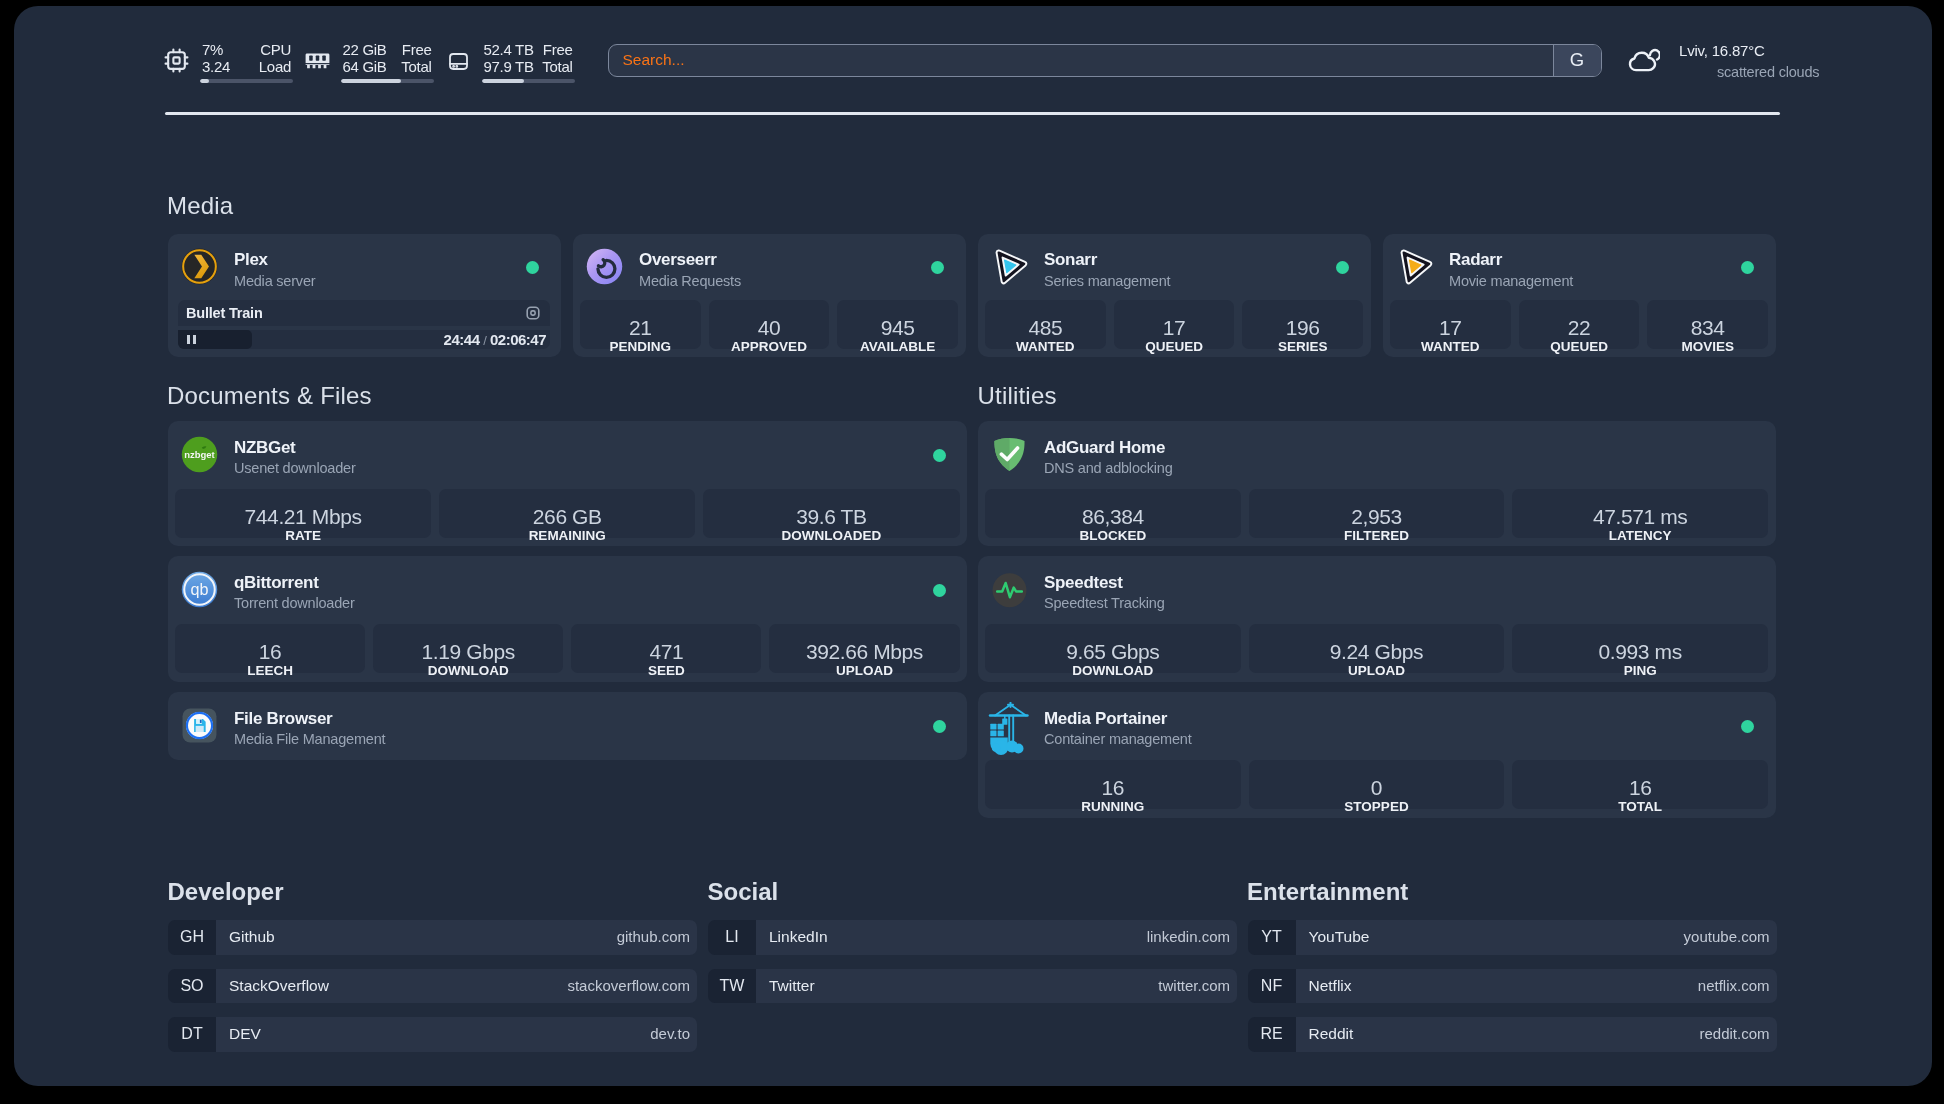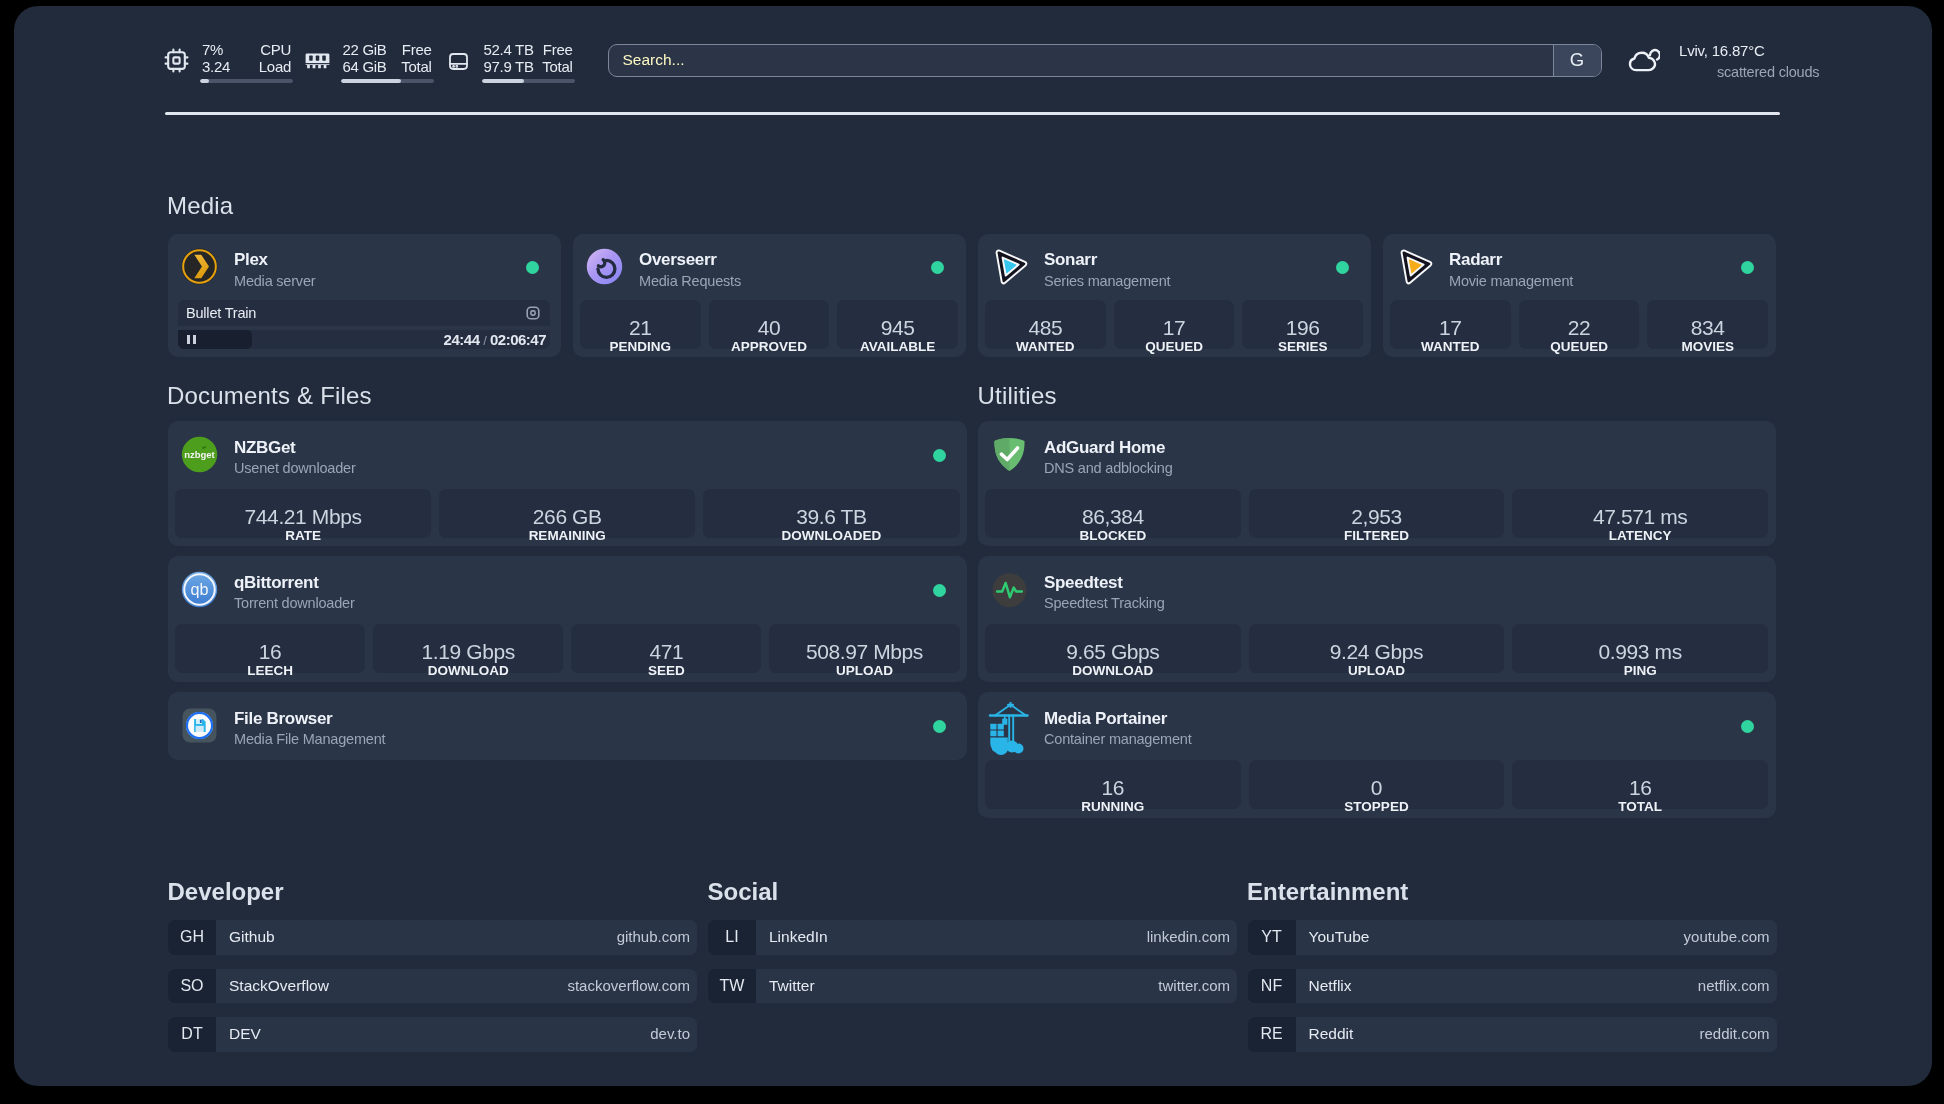--- a/index.html
+++ b/index.html
@@ -10,21 +10,21 @@
   .abs { position:absolute; }
 
   
   .metric { position:absolute; width:93px; color:#e7ebf2; font-size:15px; font-weight:500; letter-spacing:-0.3px; white-space:nowrap; }
   .metric .l1,.metric .l2 { display:flex; justify-content:space-between; padding:0 2px; height:17px; line-height:17px; }
   .mbar { position:relative; margin-top:3.5px; height:4.5px; border-radius:2.5px; background:#4b5468; overflow:hidden; }
   .mfill { position:absolute; left:0; top:0; bottom:0; background:#ccd3de; border-radius:2.5px; }
 
   .search { position:absolute; left:607.5px; top:43.5px; width:994px; height:33px;
     background:#2b3547; border:1.5px solid #7c879c; border-radius:9px; }
-  .search .ph { position:absolute; left:14px; top:0; line-height:30px; font-size:15.5px; color:#fef9c3; }
+  .search .ph { position:absolute; left:14px; top:0; line-height:30px; font-size:15.5px; color:#f97316; }
   .search .gbtn { position:absolute; right:0; top:0; bottom:0; width:48px; background:#3b465c;
     border-left:1.5px solid #7c879c; border-radius:0 7.5px 7.5px 0;
     color:#e8edf4; font-size:18.5px; font-weight:400; text-align:center; line-height:29px; }
 
   .wline1 { position:absolute; left:1679px; top:42px; font-size:15px; font-weight:500; color:#e9edf4; letter-spacing:-0.2px; }
   .wline2 { position:absolute; left:1679px; top:63.5px; font-size:14.5px; color:#9aa5b5; letter-spacing:-0.2px;margin-left:38px; }
 
   .divider { position:absolute; left:164.5px; top:112px; width:1615px; height:2.5px;
     background:#e2e7ef; border-radius:1.5px; }
 
@@ -37,21 +37,21 @@
   .subtitle { position:absolute; left:66.5px; top:38px; font-size:14.5px; color:#9aa5b5; line-height:18px; letter-spacing:-0.2px; }
   .dot { position:absolute; top:27.5px; right:21.5px; width:13px; height:13px; border-radius:50%; background:#2fd49e; }
   .stats { position:absolute; left:7.5px; right:7.5px; top:66.5px; display:flex; gap:8px; }
   .box { flex:1; height:48.5px; background:#242e40; border-radius:7px; text-align:center; color:#ccd4df; }
   .box .num { margin-top:17px; font-size:21px; line-height:21px; letter-spacing:-0.4px; }
   .box .lbl { font-size:13.5px; line-height:17px; font-weight:700; color:#eef1f6; letter-spacing:0px; }
 
   
   .mediarow1 { position:absolute; left:10.5px; right:10.5px; top:66.5px; height:26px;
     background:#242e40; border-radius:7px 7px 0 0; }
-  .mediarow1 .mt { position:absolute; left:8px; top:0; line-height:26px; font-size:14.5px; font-weight:400; color:#e9edf4; letter-spacing:-0.2px; }
+  .mediarow1 .mt { position:absolute; left:8px; top:0; line-height:26px; font-size:14.5px; font-weight:700; color:#e9edf4; letter-spacing:-0.2px; }
   .mediarow2 { position:absolute; left:10.5px; right:10.5px; top:96px; height:19.5px;
     background:#242e40; border-radius:0 0 7px 7px;padding-left:21px; }
   .pausepill { position:absolute; left:0; top:0; bottom:0; width:74px; background:#18202f; border-radius:0 5px 5px 6px; }
   .ptime { position:absolute; right:4px; top:0; line-height:19.5px; font-size:15px; font-weight:700; color:#e2e7ef; letter-spacing:-0.5px; }
   .ptime .sl { color:#8a94a4; font-size:13px; font-weight:400; }
 
   .bmh { position:absolute; font-size:24px; font-weight:700; color:#dbe1ea; }
   .bmrow { position:absolute; height:34.5px; }
   .bmab { position:absolute; left:0; top:0; bottom:0; width:48px; background:#1a2333;
     border-radius:7px 0 0 7px; text-align:center; line-height:34.5px;
@@ -303,21 +303,21 @@
       </div>
     <div class="box" style="height:49px">
         <div class="num">1.19 Gbps</div>
         <div class="lbl">DOWNLOAD</div>
       </div>
     <div class="box" style="height:49px">
         <div class="num">471</div>
         <div class="lbl">SEED</div>
       </div>
     <div class="box" style="height:49px">
-        <div class="num">508.97 Mbps</div>
+        <div class="num">392.66 Mbps</div>
         <div class="lbl">UPLOAD</div>
       </div>
   </div>
 </div>
 
 <div class="card" style="left:167.5px;top:692px;width:799.5px;height:68px">
   <svg class="icon" viewBox="0 0 48 48">
     <rect x="2" y="2" width="44" height="44" rx="10" fill="#46545e"></rect>
     <circle cx="24" cy="24" r="17.5" fill="#fbfbfb"></circle>
     <circle cx="24" cy="24" r="16.3" fill="none" stroke="#1d6ff2" stroke-width="2.8"></circle>

